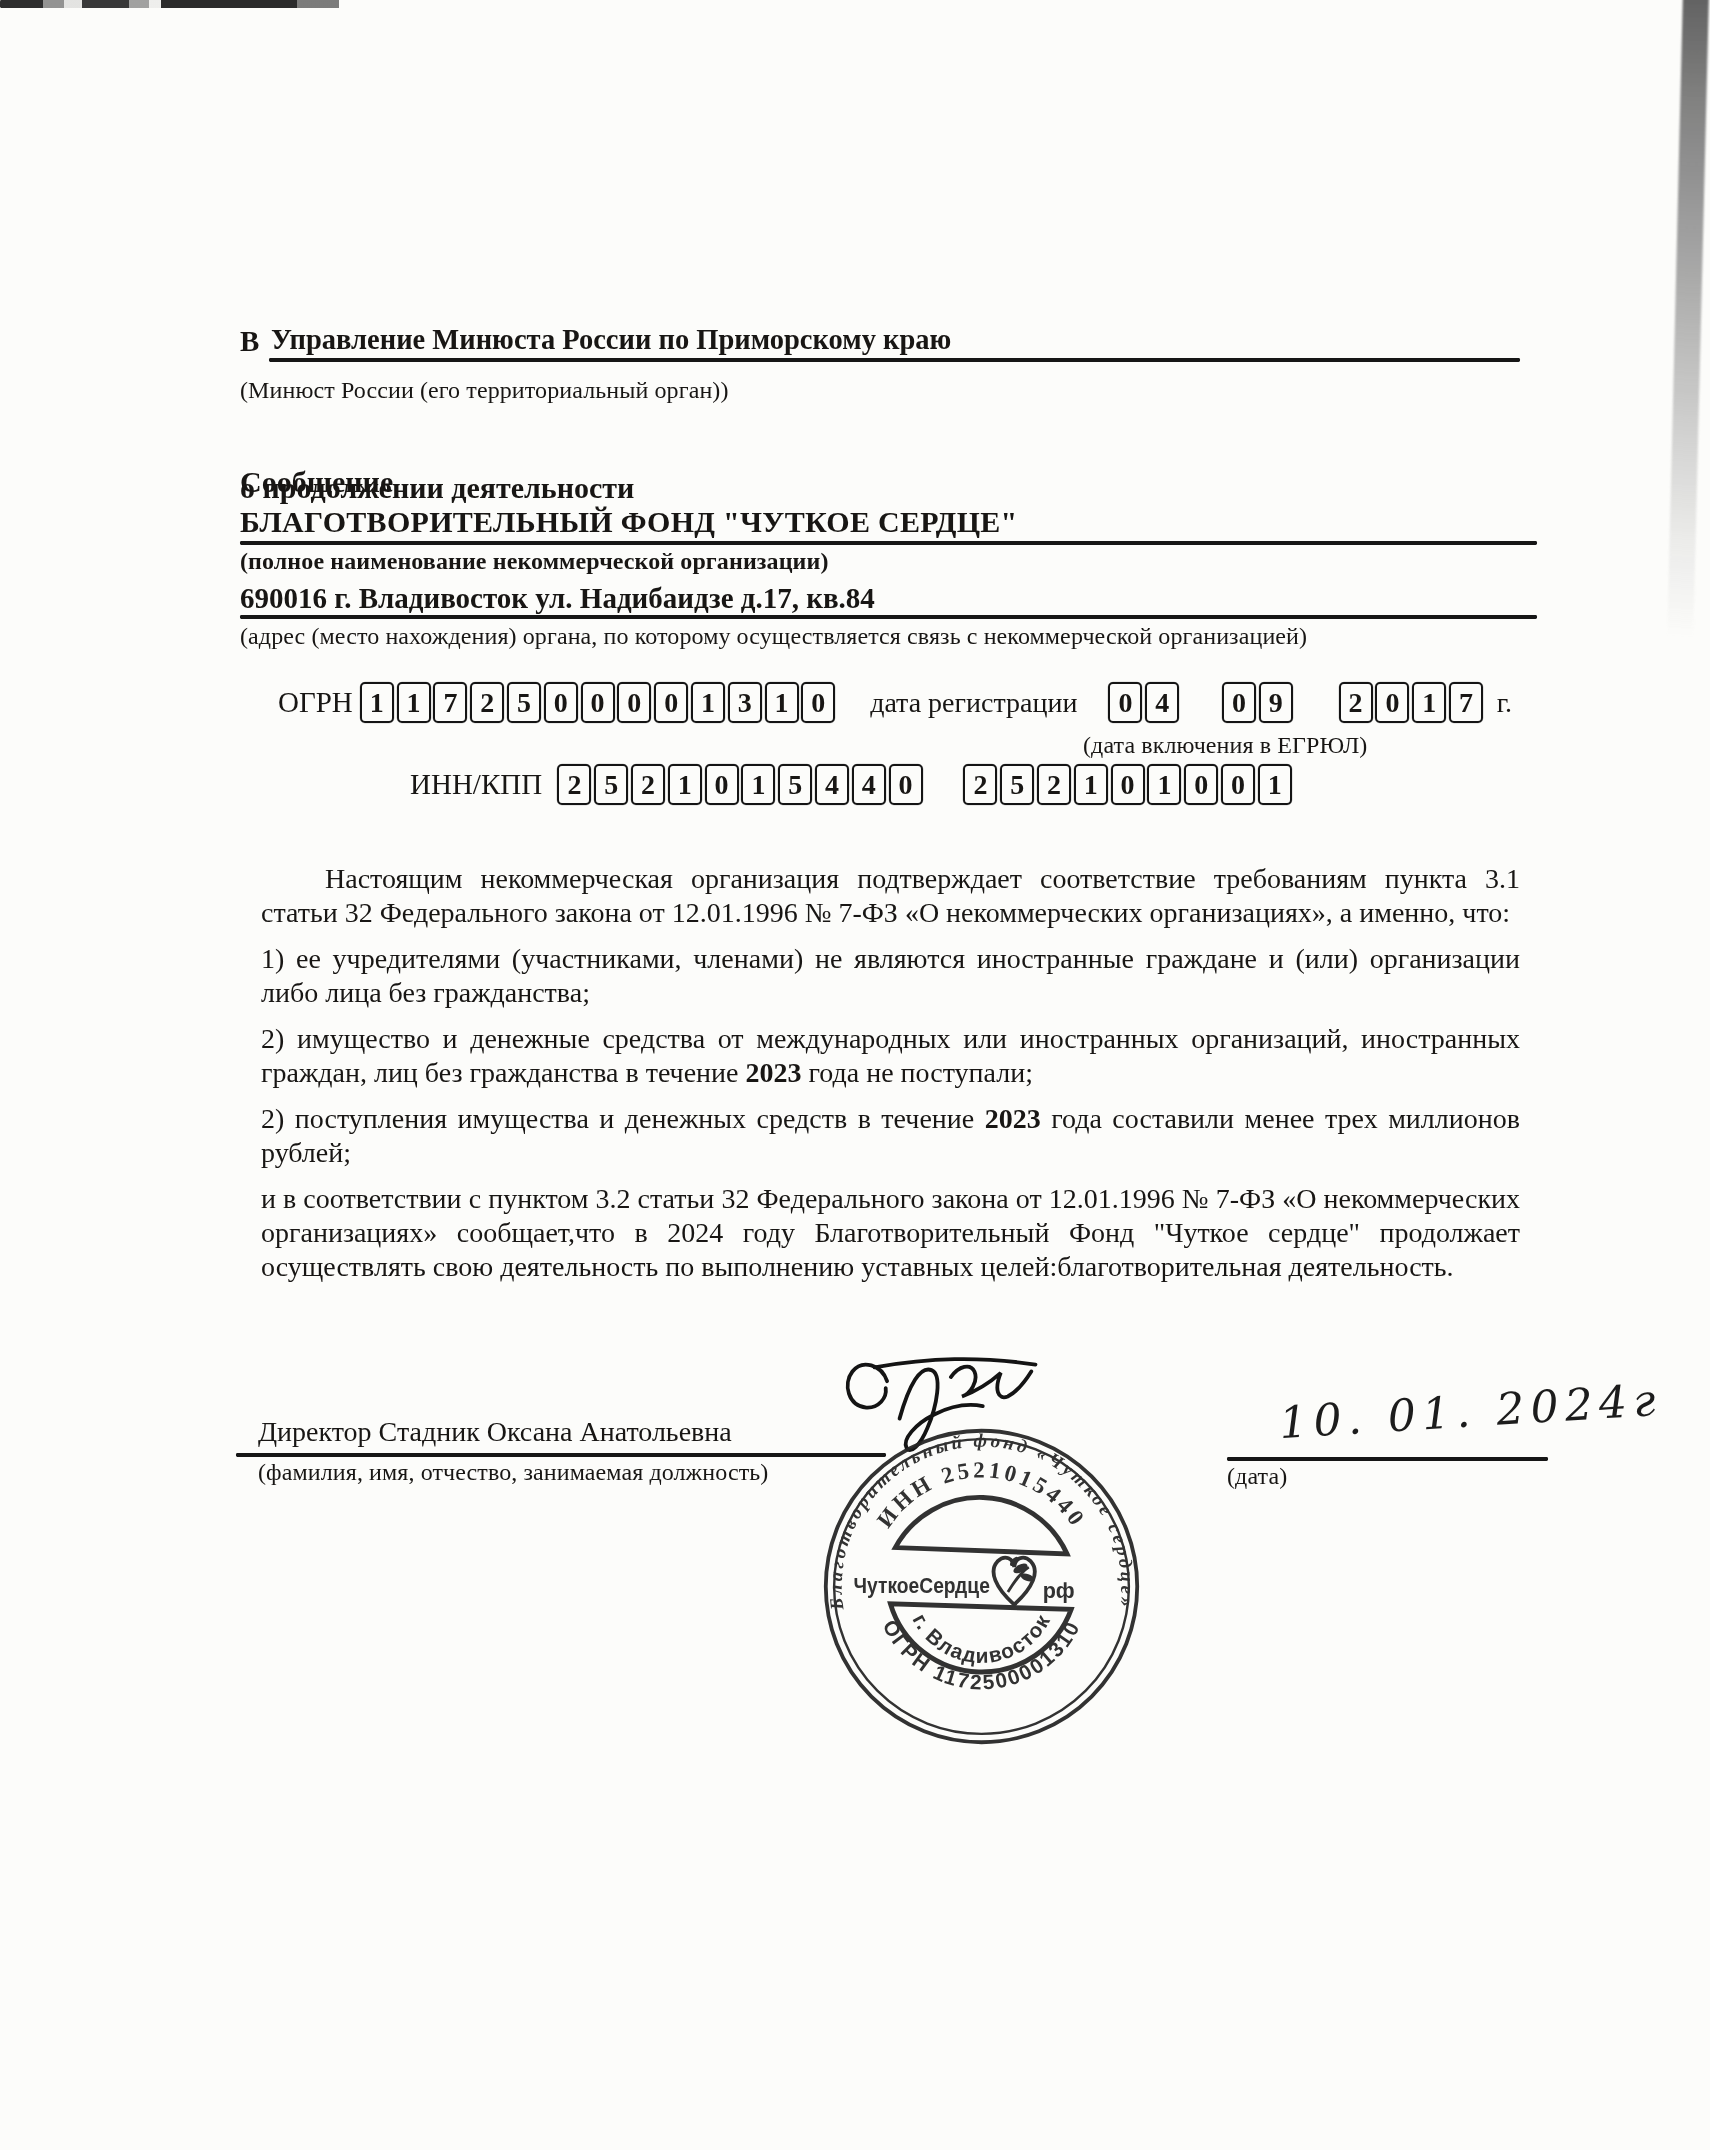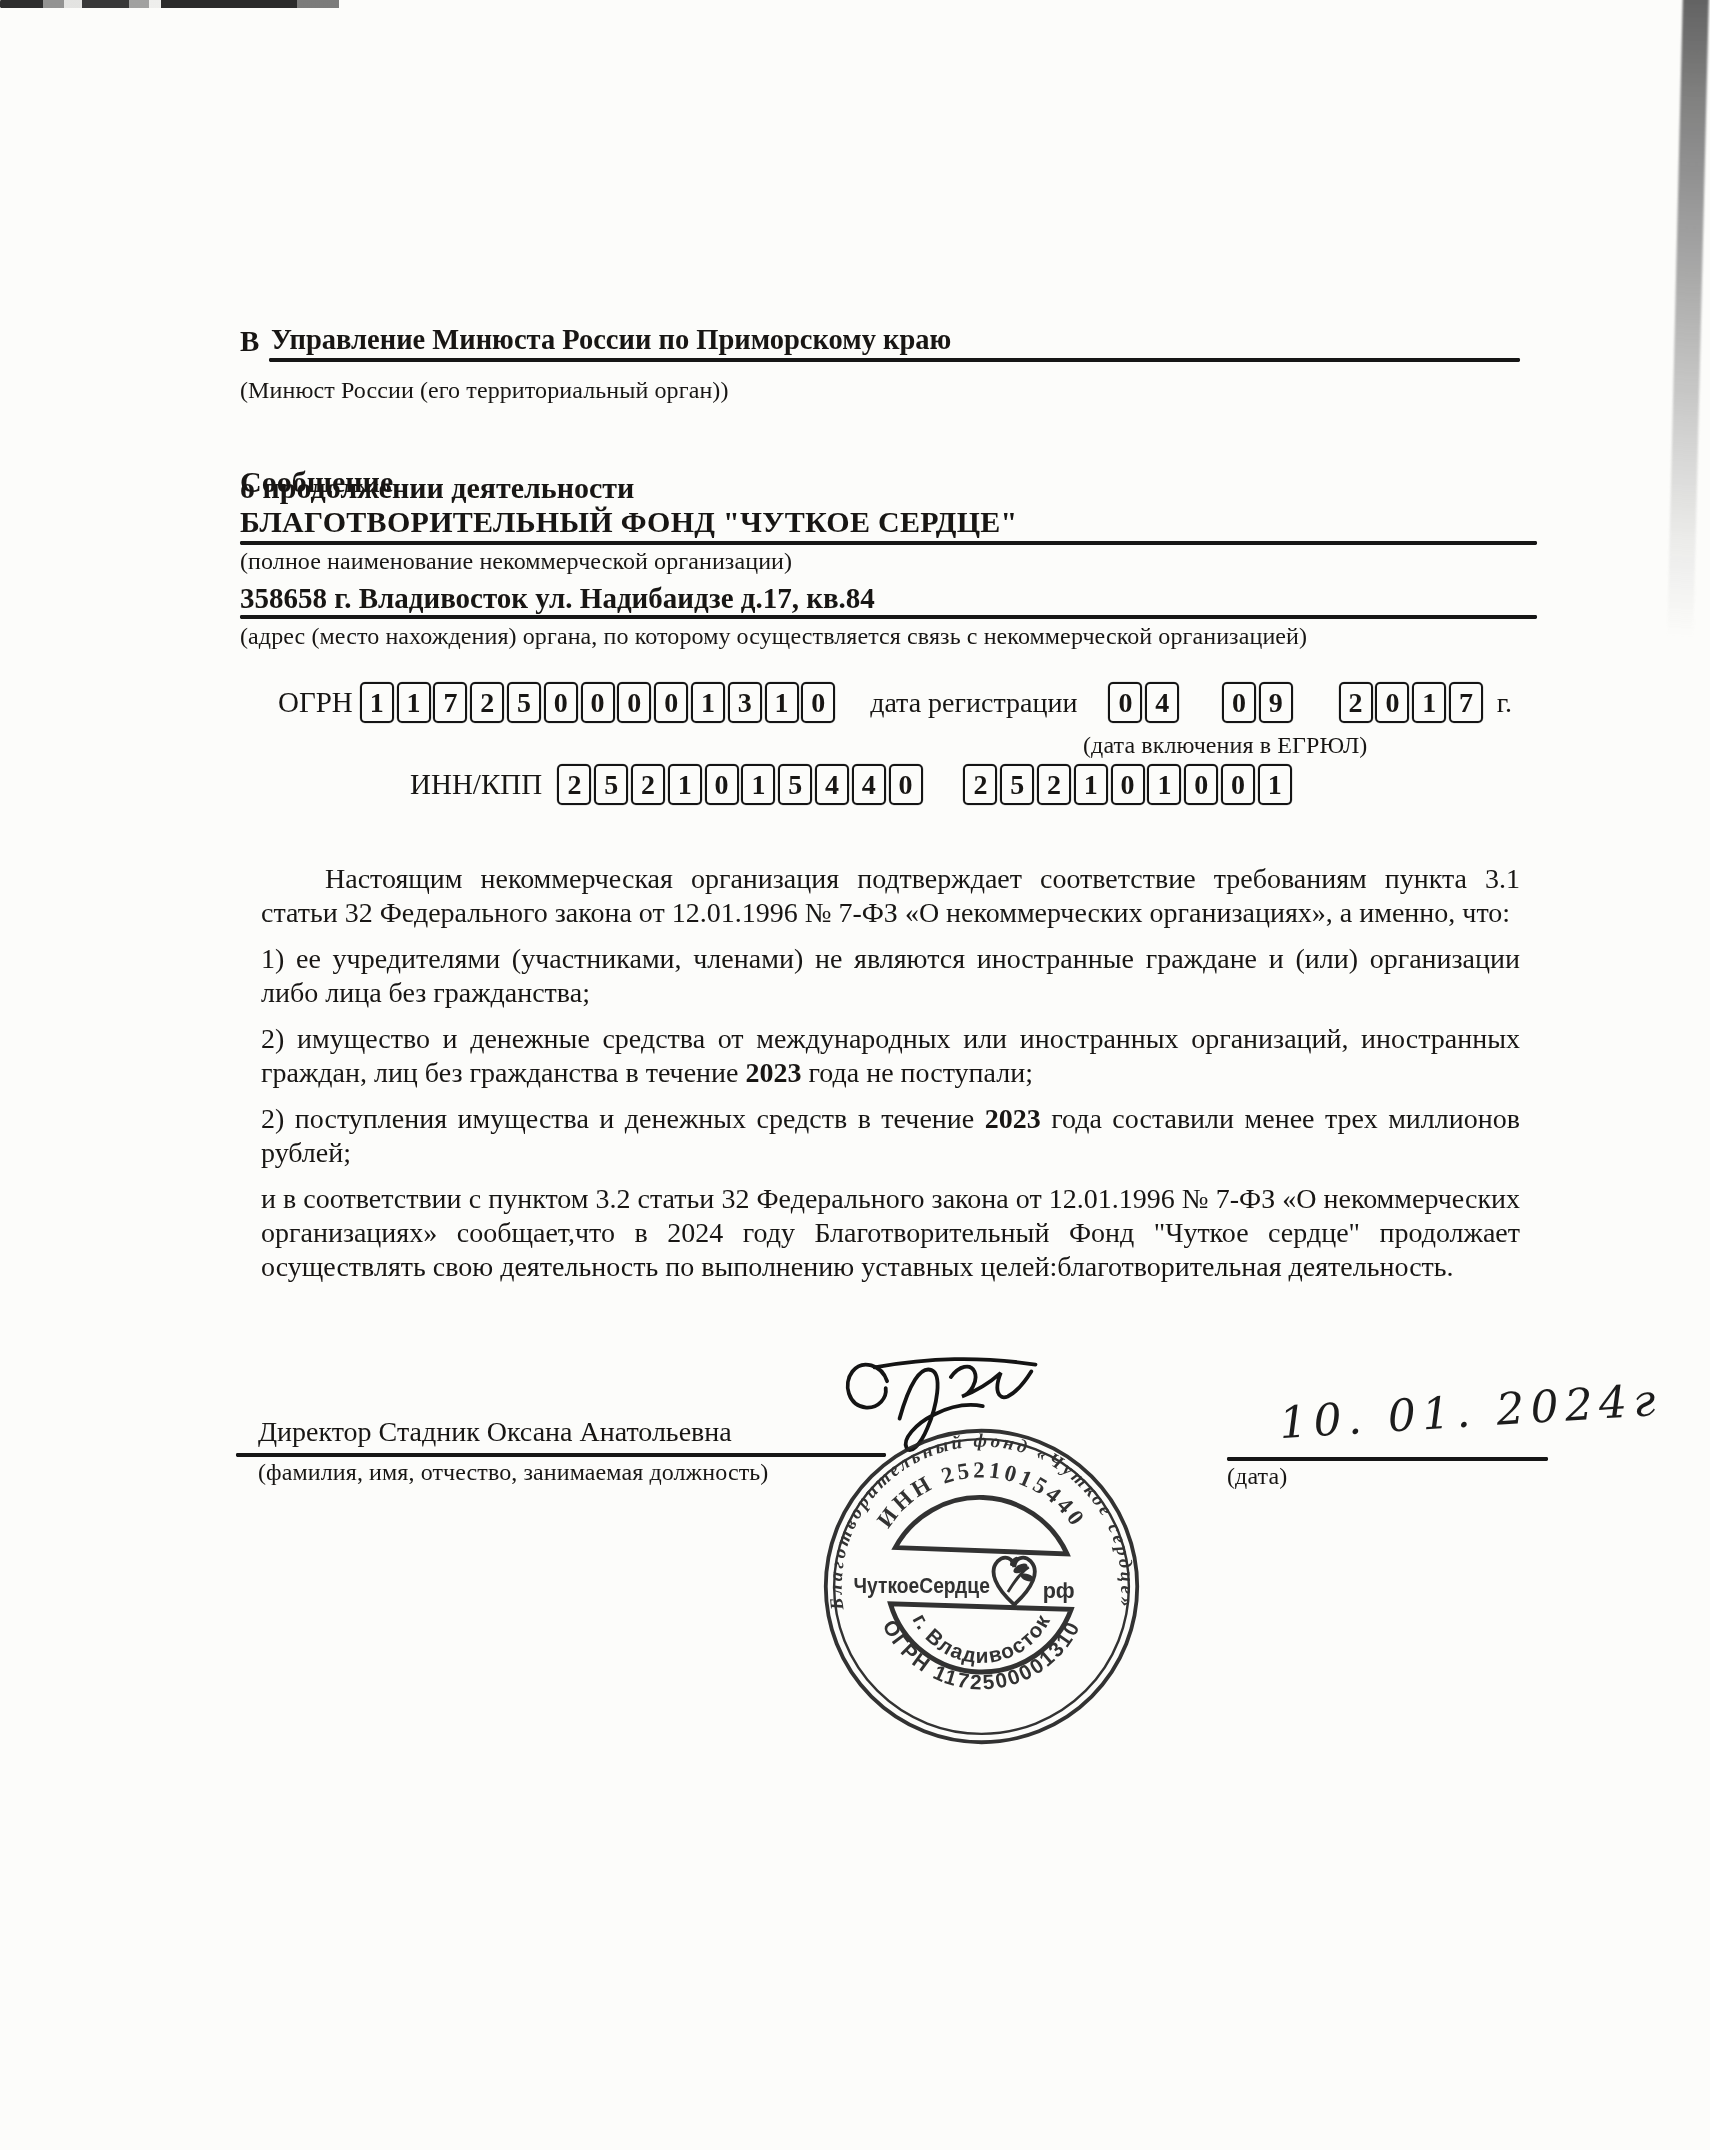--- a/index.html
+++ b/index.html
@@ -30,21 +30,21 @@
   .rule { position:absolute; background:#161616; height:3.5px; border-radius:1.4px; }
   .centered { position:absolute; text-align:left; }
   .hint { font-size:24px; font-weight:400; letter-spacing:0.1px; }
   .b   { font-weight:700; }
   .hdr-prefix { position:absolute; left:240px; top:325px; font-size:29px; font-weight:700; }
   .recipient  { left:271px; top:324px; width:1250px; font-size:28.5px; font-weight:700; }
   .rec-hint   { left:240px; top:377px; width:1298px; }
   .title1     { left:240px; top:437px; width:1298px; font-size:30px; font-weight:700;margin-top:28px; }
   .title2     { left:240px; top:471px; width:1298px; font-size:30px; font-weight:700; }
   .org-name   { left:240px; top:505px; width:1298px; font-size:30px; font-weight:700; letter-spacing:0.3px; }
-  .org-hint   { left:240px; top:548px; width:1298px; }
+  .org-hint   { left:240px; top:548px; width:1298px;font-weight:bold; }
   .org-addr   { left:240px; top:582px; width:1298px; font-size:29px; font-weight:700; }
   .addr-hint  { left:240px; top:623px; width:1298px; }
   .digits-row { position:absolute; display:flex; align-items:center; }
   .row-label  { font-size:29px; white-space:nowrap; }
   .dbox {
     display:inline-flex; justify-content:center; align-items:center;
     width:30px; height:37px; border:2.8px solid #141414; border-radius:4.9px;
     font-size:28px; font-weight:700; margin-right:2.8px; background:transparent;
     box-shadow:0 0 0 0.3px rgba(20,20,20,.35);
   }
@@ -79,21 +79,21 @@
   <div class="centered recipient">Управление Минюста России по Приморскому краю</div>
   <div class="rule" style="left:269px; top:358px; width:1251px;"></div>
   <div class="centered hint rec-hint">(Минюст России (его территориальный орган))</div>
 
   <div class="centered title1">Сообщение</div>
   <div class="centered title2">о продолжении деятельности</div>
 
   <div class="centered org-name">БЛАГОТВОРИТЕЛЬНЫЙ ФОНД "ЧУТКОЕ СЕРДЦЕ"</div>
   <div class="rule" style="left:240px; top:541px; width:1297px; height:4.2px;"></div>
   <div class="centered hint org-hint">(полное наименование некоммерческой организации)</div>
-  <div class="centered org-addr">358658 г. Владивосток ул. Надибаидзе д.17, кв.84</div>
+  <div class="centered org-addr">690016 г. Владивосток ул. Надибаидзе д.17, кв.84</div>
   <div class="rule" style="left:240px; top:615px; width:1297px;"></div>
   <div class="centered hint addr-hint">(адрес (место нахождения) органа, по которому осуществляется связь с некоммерческой организацией)</div>
 
   <div class="digits-row" style="left:242px; top:682px;">
     <span class="row-label" style="margin-right:7px;margin-left:36px;">ОГРН</span>
     <span class="dbox">1</span>
     <span class="dbox">1</span>
     <span class="dbox">7</span>
     <span class="dbox">2</span>
     <span class="dbox">5</span>

